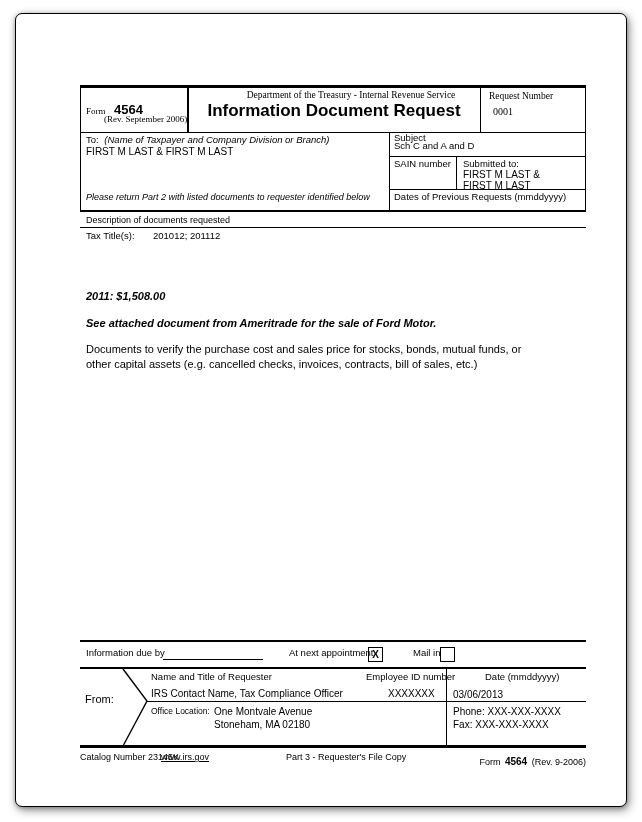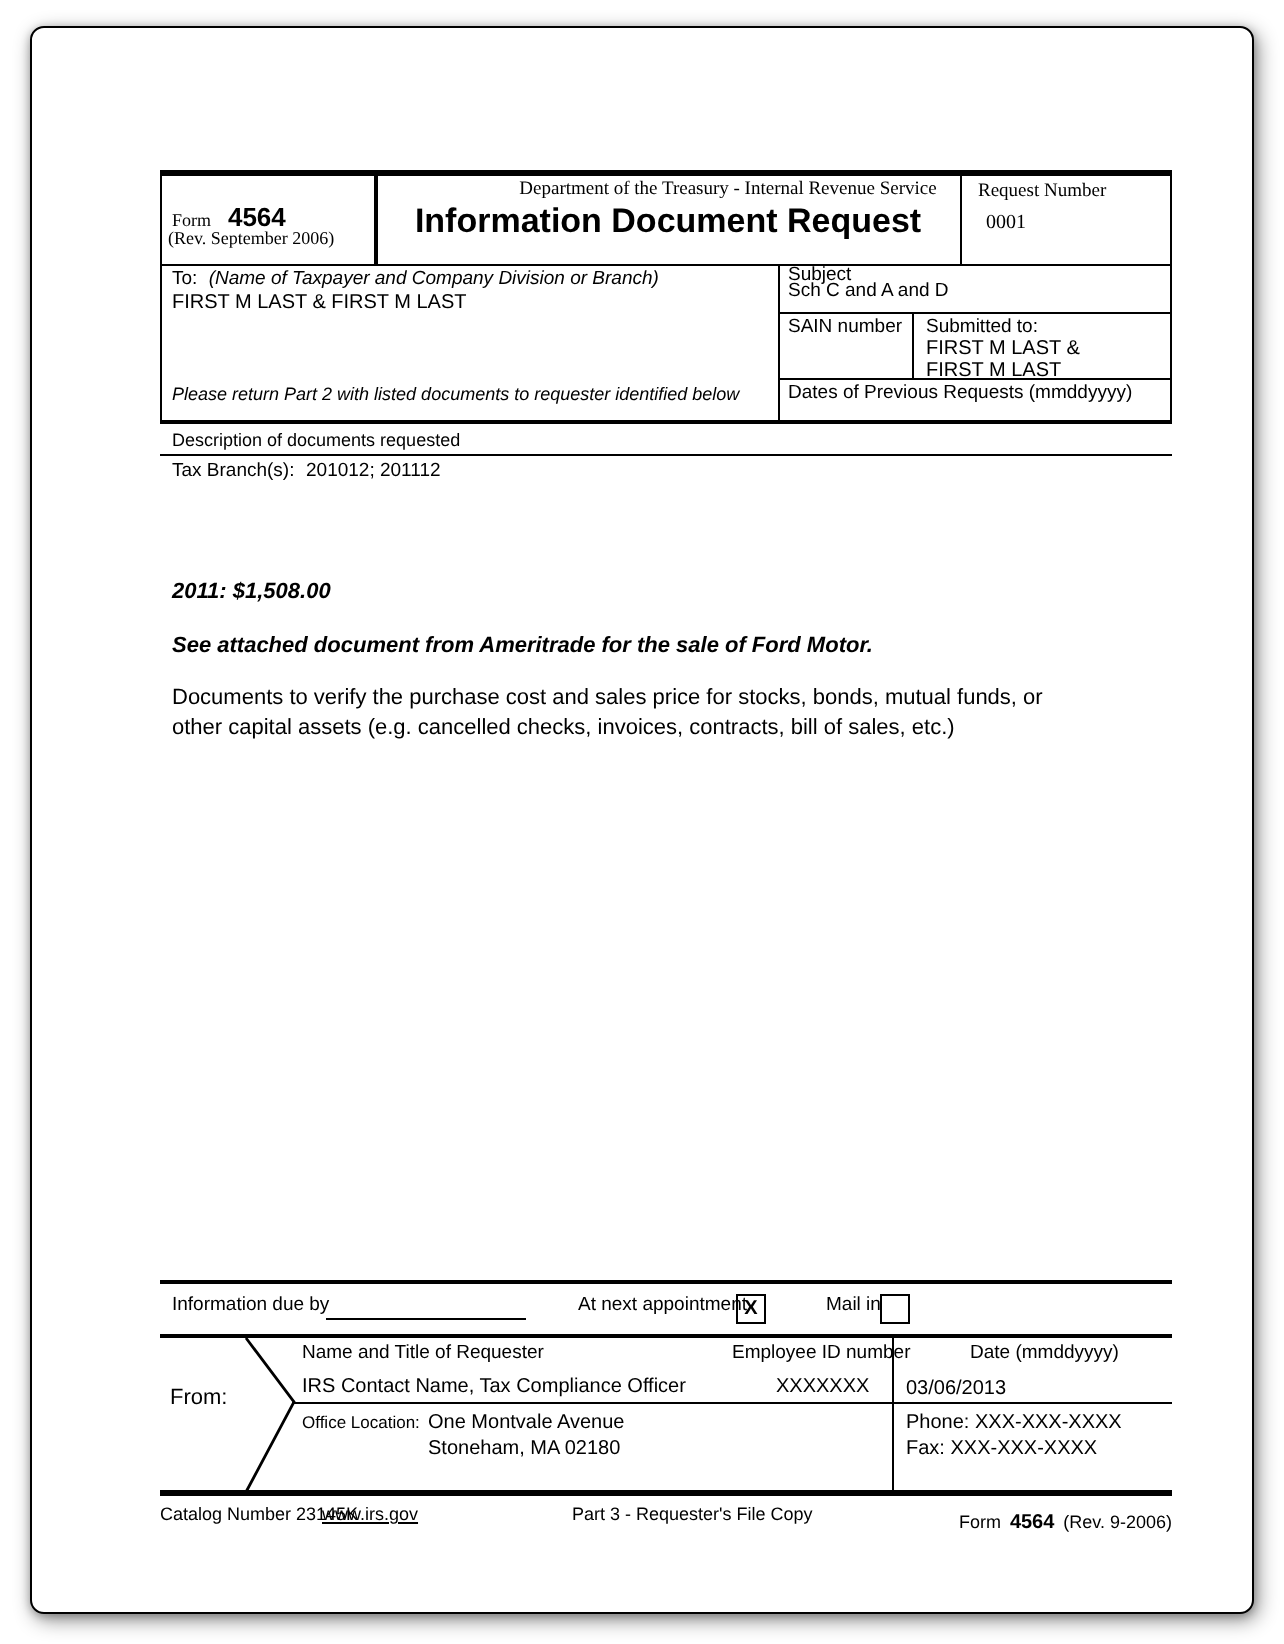--- a/index.html
+++ b/index.html
@@ -38,23 +38,23 @@
   <div class="vl" style="left:569px;top:71px;height:127px;"></div>
   <div class="vl" style="left:171px;top:71px;height:47px;width:2px;"></div>
   <div class="vl" style="left:464px;top:71px;height:47px;"></div>
   <div class="vl" style="left:373px;top:118px;height:78px;"></div>
   <div class="vl" style="left:440px;top:142px;height:33px;"></div>
 
   <div class="t sans" style="left:70px;top:86px;">
     <span class="serif f9">Form</span>
     <span class="sans f13 b" style="margin-left:4px;">4564</span>
   </div>
-  <div class="t serif f9" style="left:68px;top:100px;">(Rev. September 2006)</div>
+  <div class="t serif f9" style="left:88px;top:100px;">(Rev. September 2006)</div>
 
-  <div class="t serif f95 ctr" style="left:173px;top:76px;width:350px;">Department of the Treasury - Internal Revenue Service</div>
+  <div class="t serif f95 ctr" style="left:160px;top:76px;width:350px;">Department of the Treasury - Internal Revenue Service</div>
   <div class="t sans f17 b ctr" style="left:173px;top:87px;width:290px;">Information Document Request</div>
 
   <div class="t serif f95" style="left:473px;top:77px;">Request Number</div>
   <div class="t serif f10" style="left:477px;top:92px;">0001</div>
 
   <div class="t sans f95" style="left:70px;top:121px;">
     <span>To:</span>
     <span class="i" style="margin-left:3px;">(Name of Taxpayer and Company Division or Branch)</span>
   </div>
   <div class="t sans f10" style="left:70px;top:132px;">FIRST M LAST &amp; FIRST M LAST</div>
@@ -65,21 +65,21 @@
 
   <div class="t sans f95" style="left:378px;top:145px;">SAIN number</div>
   <div class="t sans f95" style="left:447px;top:145px;">Submitted to:</div>
   <div class="t sans f10" style="left:447px;top:155px;">FIRST M LAST &amp;</div>
   <div class="t sans f10" style="left:447px;top:166px;">FIRST M LAST</div>
 
   <div class="t sans f95" style="left:378px;top:178px;">Dates of Previous Requests (mmddyyyy)</div>
 
   <div class="t sans f9" style="left:70px;top:201px;">Description of documents requested</div>
 
-  <div class="t sans f95" style="left:70px;top:217px;">Tax Branch(s):</div>
+  <div class="t sans f95" style="left:70px;top:217px;">Tax Title(s):</div>
   <div class="t sans f95" style="left:137px;top:217px;">201012; 201112</div>
 
   <div class="t sans f11 b i" style="left:70px;top:276px;">2011: $1,508.00</div>
   <div class="t sans f11 b i" style="left:70px;top:303px;">See attached document from Ameritrade for the sale of Ford Motor.</div>
   <div class="t sans f11" style="left:70px;top:329px;">Documents to verify the purchase cost and sales price for stocks, bonds, mutual funds, or</div>
   <div class="t sans f11" style="left:70px;top:344px;">other capital assets (e.g. cancelled checks, invoices, contracts, bill of sales, etc.)</div>
 
   <div class="hl" style="left:64px;top:626px;width:506px;height:2px;"></div>
   <div class="t sans f95" style="left:70px;top:634px;">Information due by</div>
   <div class="blank" style="left:147px;top:632px;width:100px;height:13px;"></div>

